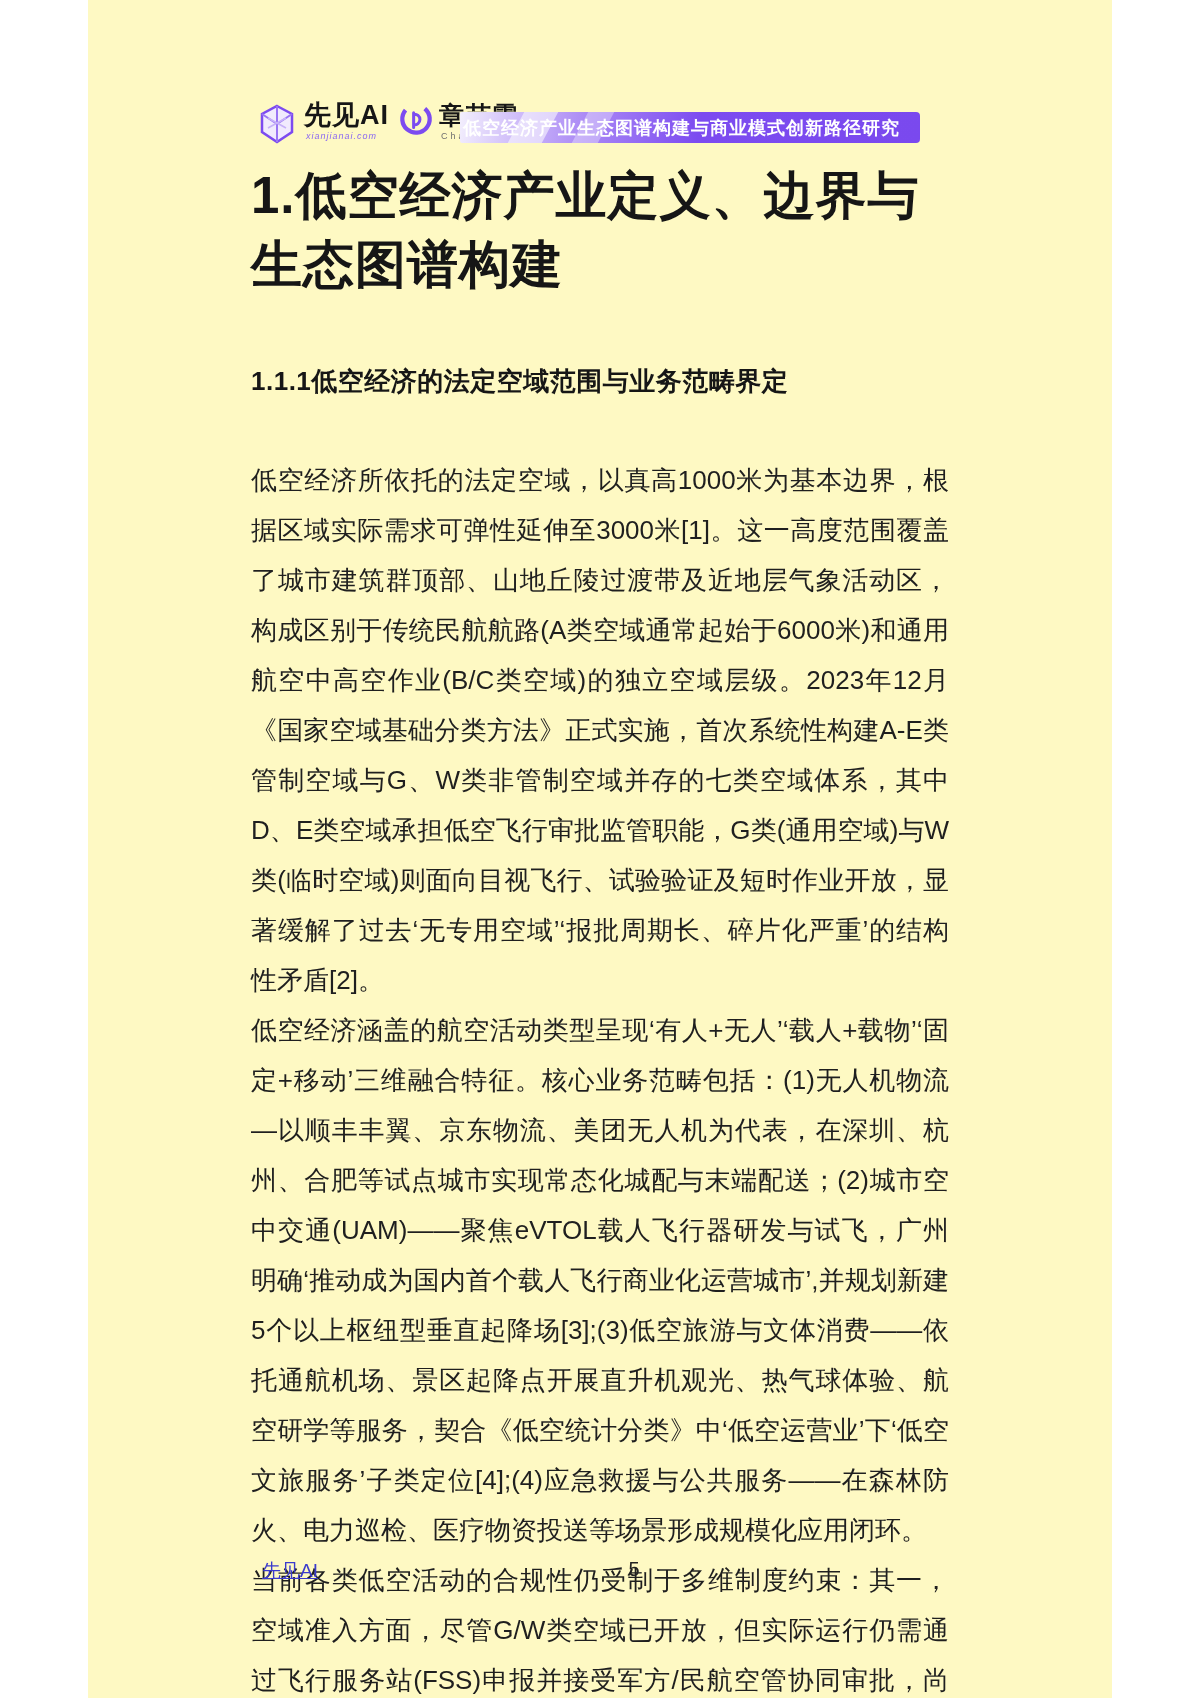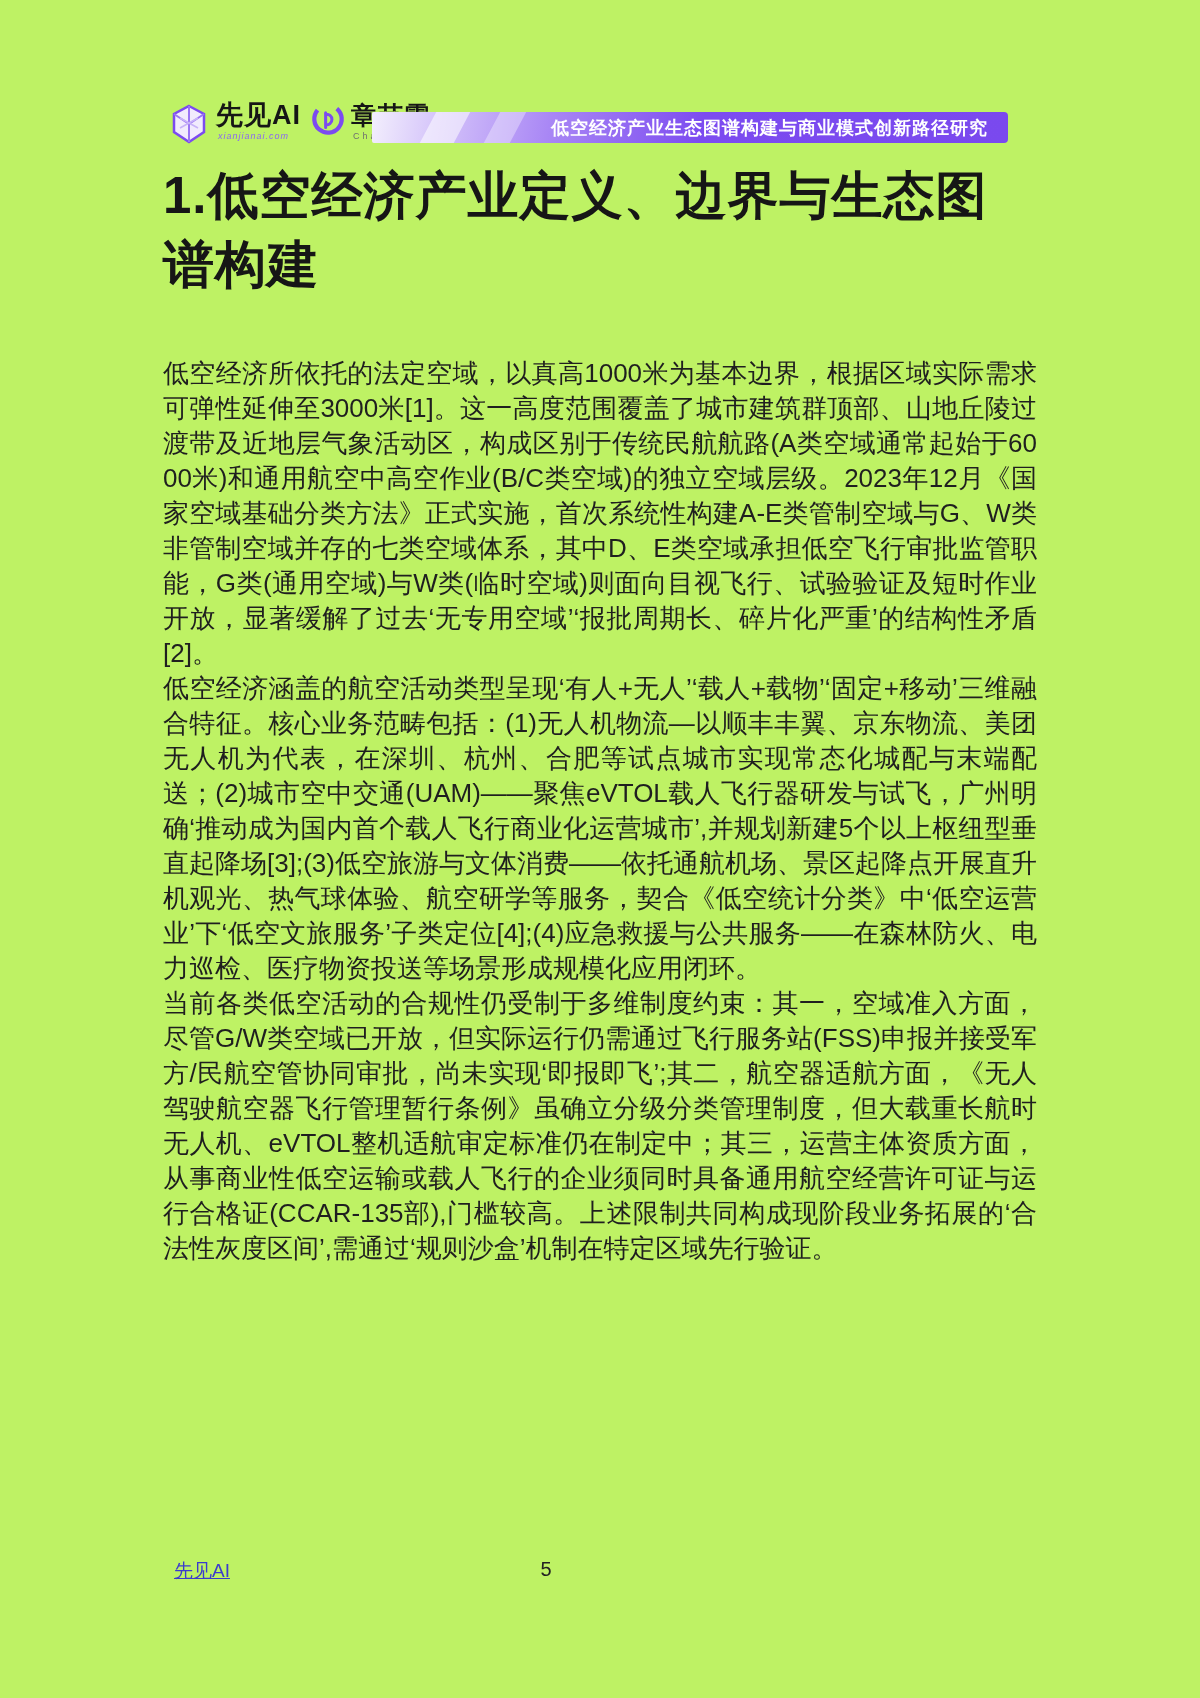--- a/index.html
+++ b/index.html
@@ -1,18 +1,18 @@
 <!DOCTYPE html>
 <html lang="zh"><head>
 <meta charset="utf-8">
 <style>
   html,body { margin:0; padding:0; background:#ffffff; }
   .page {
-    position:relative; width:1200px; height:1698px; margin:0 auto;
-    background:#bef264; overflow:hidden;
+    position:relative; width:1024px; height:1698px; margin:0 auto;
+    background:#fef9c3; overflow:hidden;
     font-family:"Liberation Sans","DejaVu Sans",sans-serif; color:#1f1f1f;
   }
 
   
   .header { position:absolute; top:0; left:0; right:0; height:150px; }
   .logo-row { position:absolute; left:168px; top:100px; display:flex; align-items:flex-start; }
   .brand-icon { width:42px; height:44px; flex:0 0 auto; margin-top:2px; }
   .brand-block { margin-left:6px; display:flex; flex-direction:column; }
   .brand-name { font-size:27px; font-weight:bold; color:#161616; line-height:30px; letter-spacing:1px; }
   .brand-domain { font-size:9px; color:#8a68f2; letter-spacing:1px; margin-top:1px; padding-left:2px;font-style:italic; }
@@ -36,21 +36,21 @@
     padding-right:20px; letter-spacing:1px; white-space:nowrap;
   }
 
   
   .content { position:absolute; left:163px; right:163px; top:150px; }
   .h1 { font-size:51px; font-weight:bold; color:#161616; margin:12px 0 0 0; letter-spacing:1px; }
   .h2 { font-size:30px; font-weight:bold; color:#161616; margin:46px 0 0 0; letter-spacing:1px; }
   .h3 { font-size:26px; font-weight:bold; color:#161616; margin:64px 0 0 0; letter-spacing:0.5px; }
   .body-text { margin-top:56px; }
   .body-text p {
-    margin:0; font-size:26px; line-height:35px; color:#1f1f1f;
+    margin:0; font-size:26px; line-height:50px; color:#1f1f1f;
     text-align:justify; text-justify:inter-character; word-break:break-all;
   }
 
   
   .footer { position:absolute; left:0; right:0; top:1558px; height:34px; }
   .footer-link {
     position:absolute; left:174px; top:0; font-size:19px;
     color:#3b3bcd; text-decoration:underline; cursor:pointer;
   }
   .page-number { position:absolute; left:522px; top:0; width:48px; text-align:center; font-size:20px; color:#222222; }
@@ -83,20 +83,21 @@
 
     <div class="banner">
       <span class="stripe s1"></span>
       <span class="stripe s2"></span>
       <span class="banner-title">低空经济产业生态图谱构建与商业模式创新路径研究</span>
     </div>
   </div>
 
   <div class="content">
     <div class="h1">1.低空经济产业定义、边界与生态图谱构建</div>
+    <div class="h3">1.1.1低空经济的法定空域范围与业务范畴界定</div>
     <div class="body-text">
       <p>低空经济所依托的法定空域，以真高1000米为基本边界，根据区域实际需求可弹性延伸至3000米[1]。这一高度范围覆盖了城市建筑群顶部、山地丘陵过渡带及近地层气象活动区，构成区别于传统民航航路(A类空域通常起始于6000米)和通用航空中高空作业(B/C类空域)的独立空域层级。2023年12月《国家空域基础分类方法》正式实施，首次系统性构建A-E类管制空域与G、W类非管制空域并存的七类空域体系，其中D、E类空域承担低空飞行审批监管职能，G类(通用空域)与W类(临时空域)则面向目视飞行、试验验证及短时作业开放，显著缓解了过去‘无专用空域’‘报批周期长、碎片化严重’的结构性矛盾[2]。</p>
       <p>低空经济涵盖的航空活动类型呈现‘有人+无人’‘载人+载物’‘固定+移动’三维融合特征。核心业务范畴包括：(1)无人机物流—以顺丰丰翼、京东物流、美团无人机为代表，在深圳、杭州、合肥等试点城市实现常态化城配与末端配送；(2)城市空中交通(UAM)——聚焦eVTOL载人飞行器研发与试飞，广州明确‘推动成为国内首个载人飞行商业化运营城市’,并规划新建5个以上枢纽型垂直起降场[3];(3)低空旅游与文体消费——依托通航机场、景区起降点开展直升机观光、热气球体验、航空研学等服务，契合《低空统计分类》中‘低空运营业’下‘低空文旅服务’子类定位[4];(4)应急救援与公共服务——在森林防火、电力巡检、医疗物资投送等场景形成规模化应用闭环。</p>
       <p>当前各类低空活动的合规性仍受制于多维制度约束：其一，空域准入方面，尽管G/W类空域已开放，但实际运行仍需通过飞行服务站(FSS)申报并接受军方/民航空管协同审批，尚未实现‘即报即飞’;其二，航空器适航方面，《无人驾驶航空器飞行管理暂行条例》虽确立分级分类管理制度，但大载重长航时无人机、eVTOL整机适航审定标准仍在制定中；其三，运营主体资质方面，从事商业性低空运输或载人飞行的企业须同时具备通用航空经营许可证与运行合格证(CCAR-135部),门槛较高。上述限制共同构成现阶段业务拓展的‘合法性灰度区间’,需通过‘规则沙盒’机制在特定区域先行验证。</p>
     </div>
   </div>
 
   <div class="footer">
     <a class="footer-link">先见AI</a>
     <div class="page-number">5</div>

